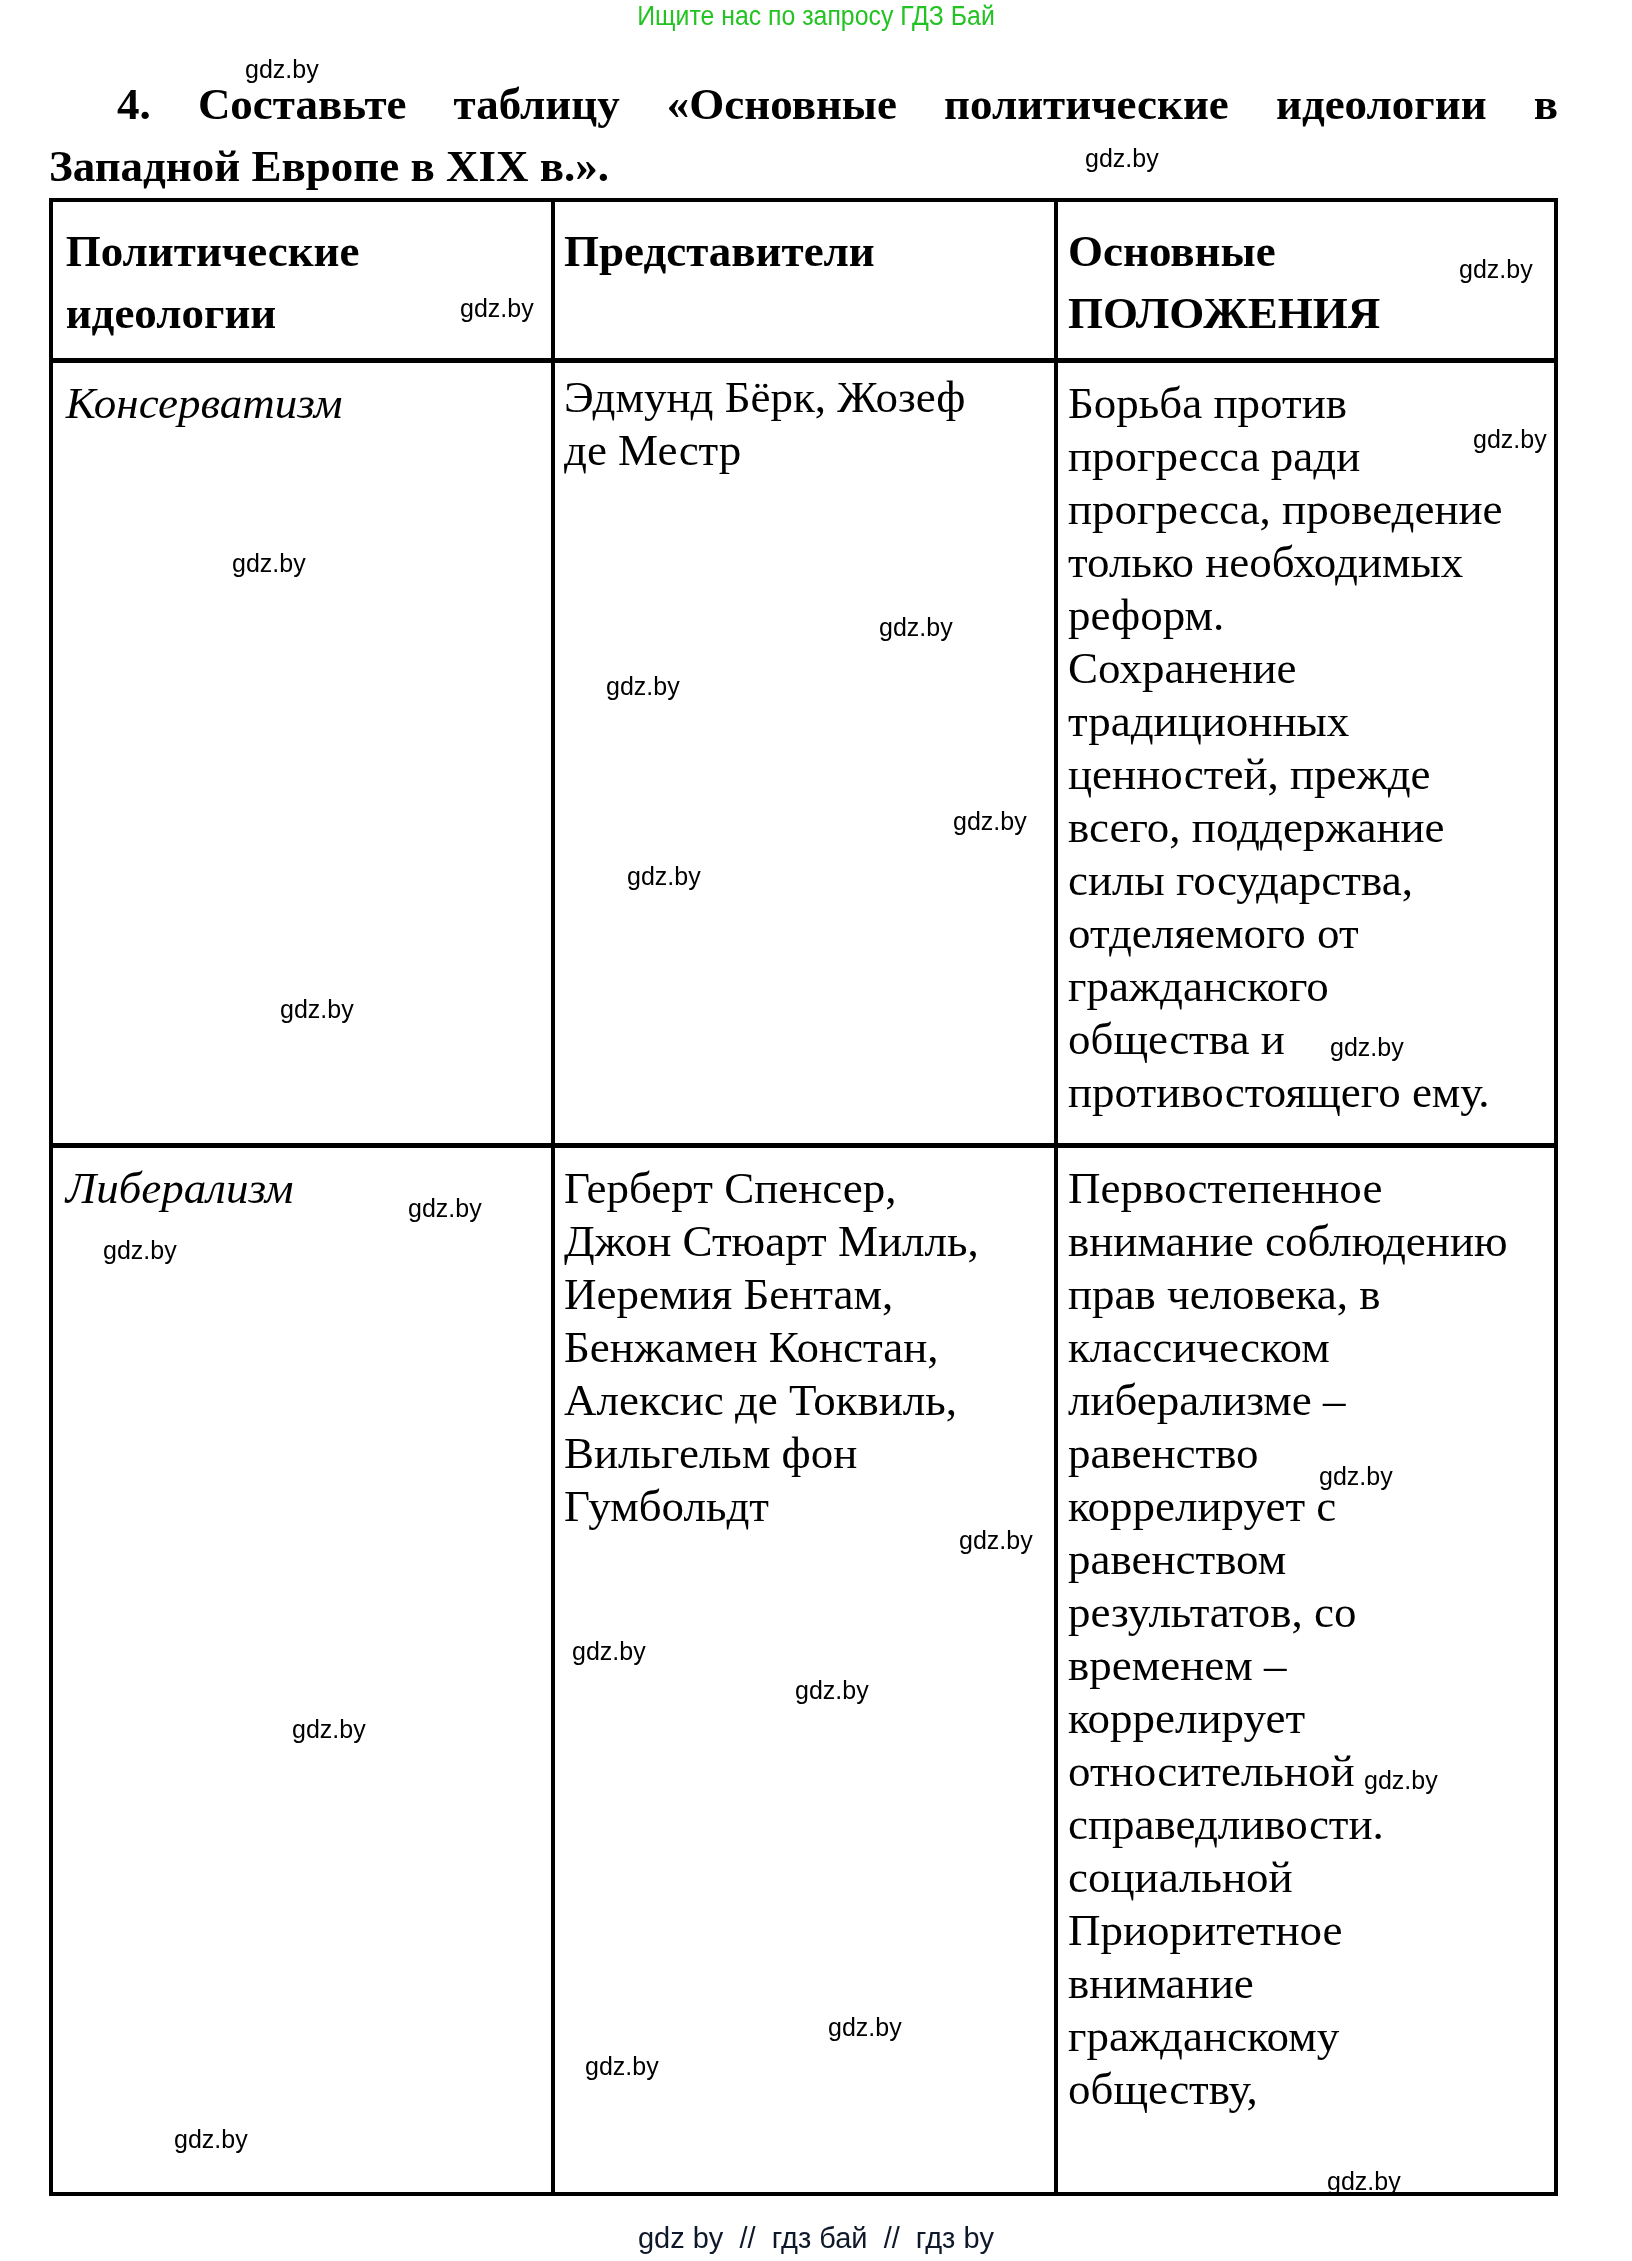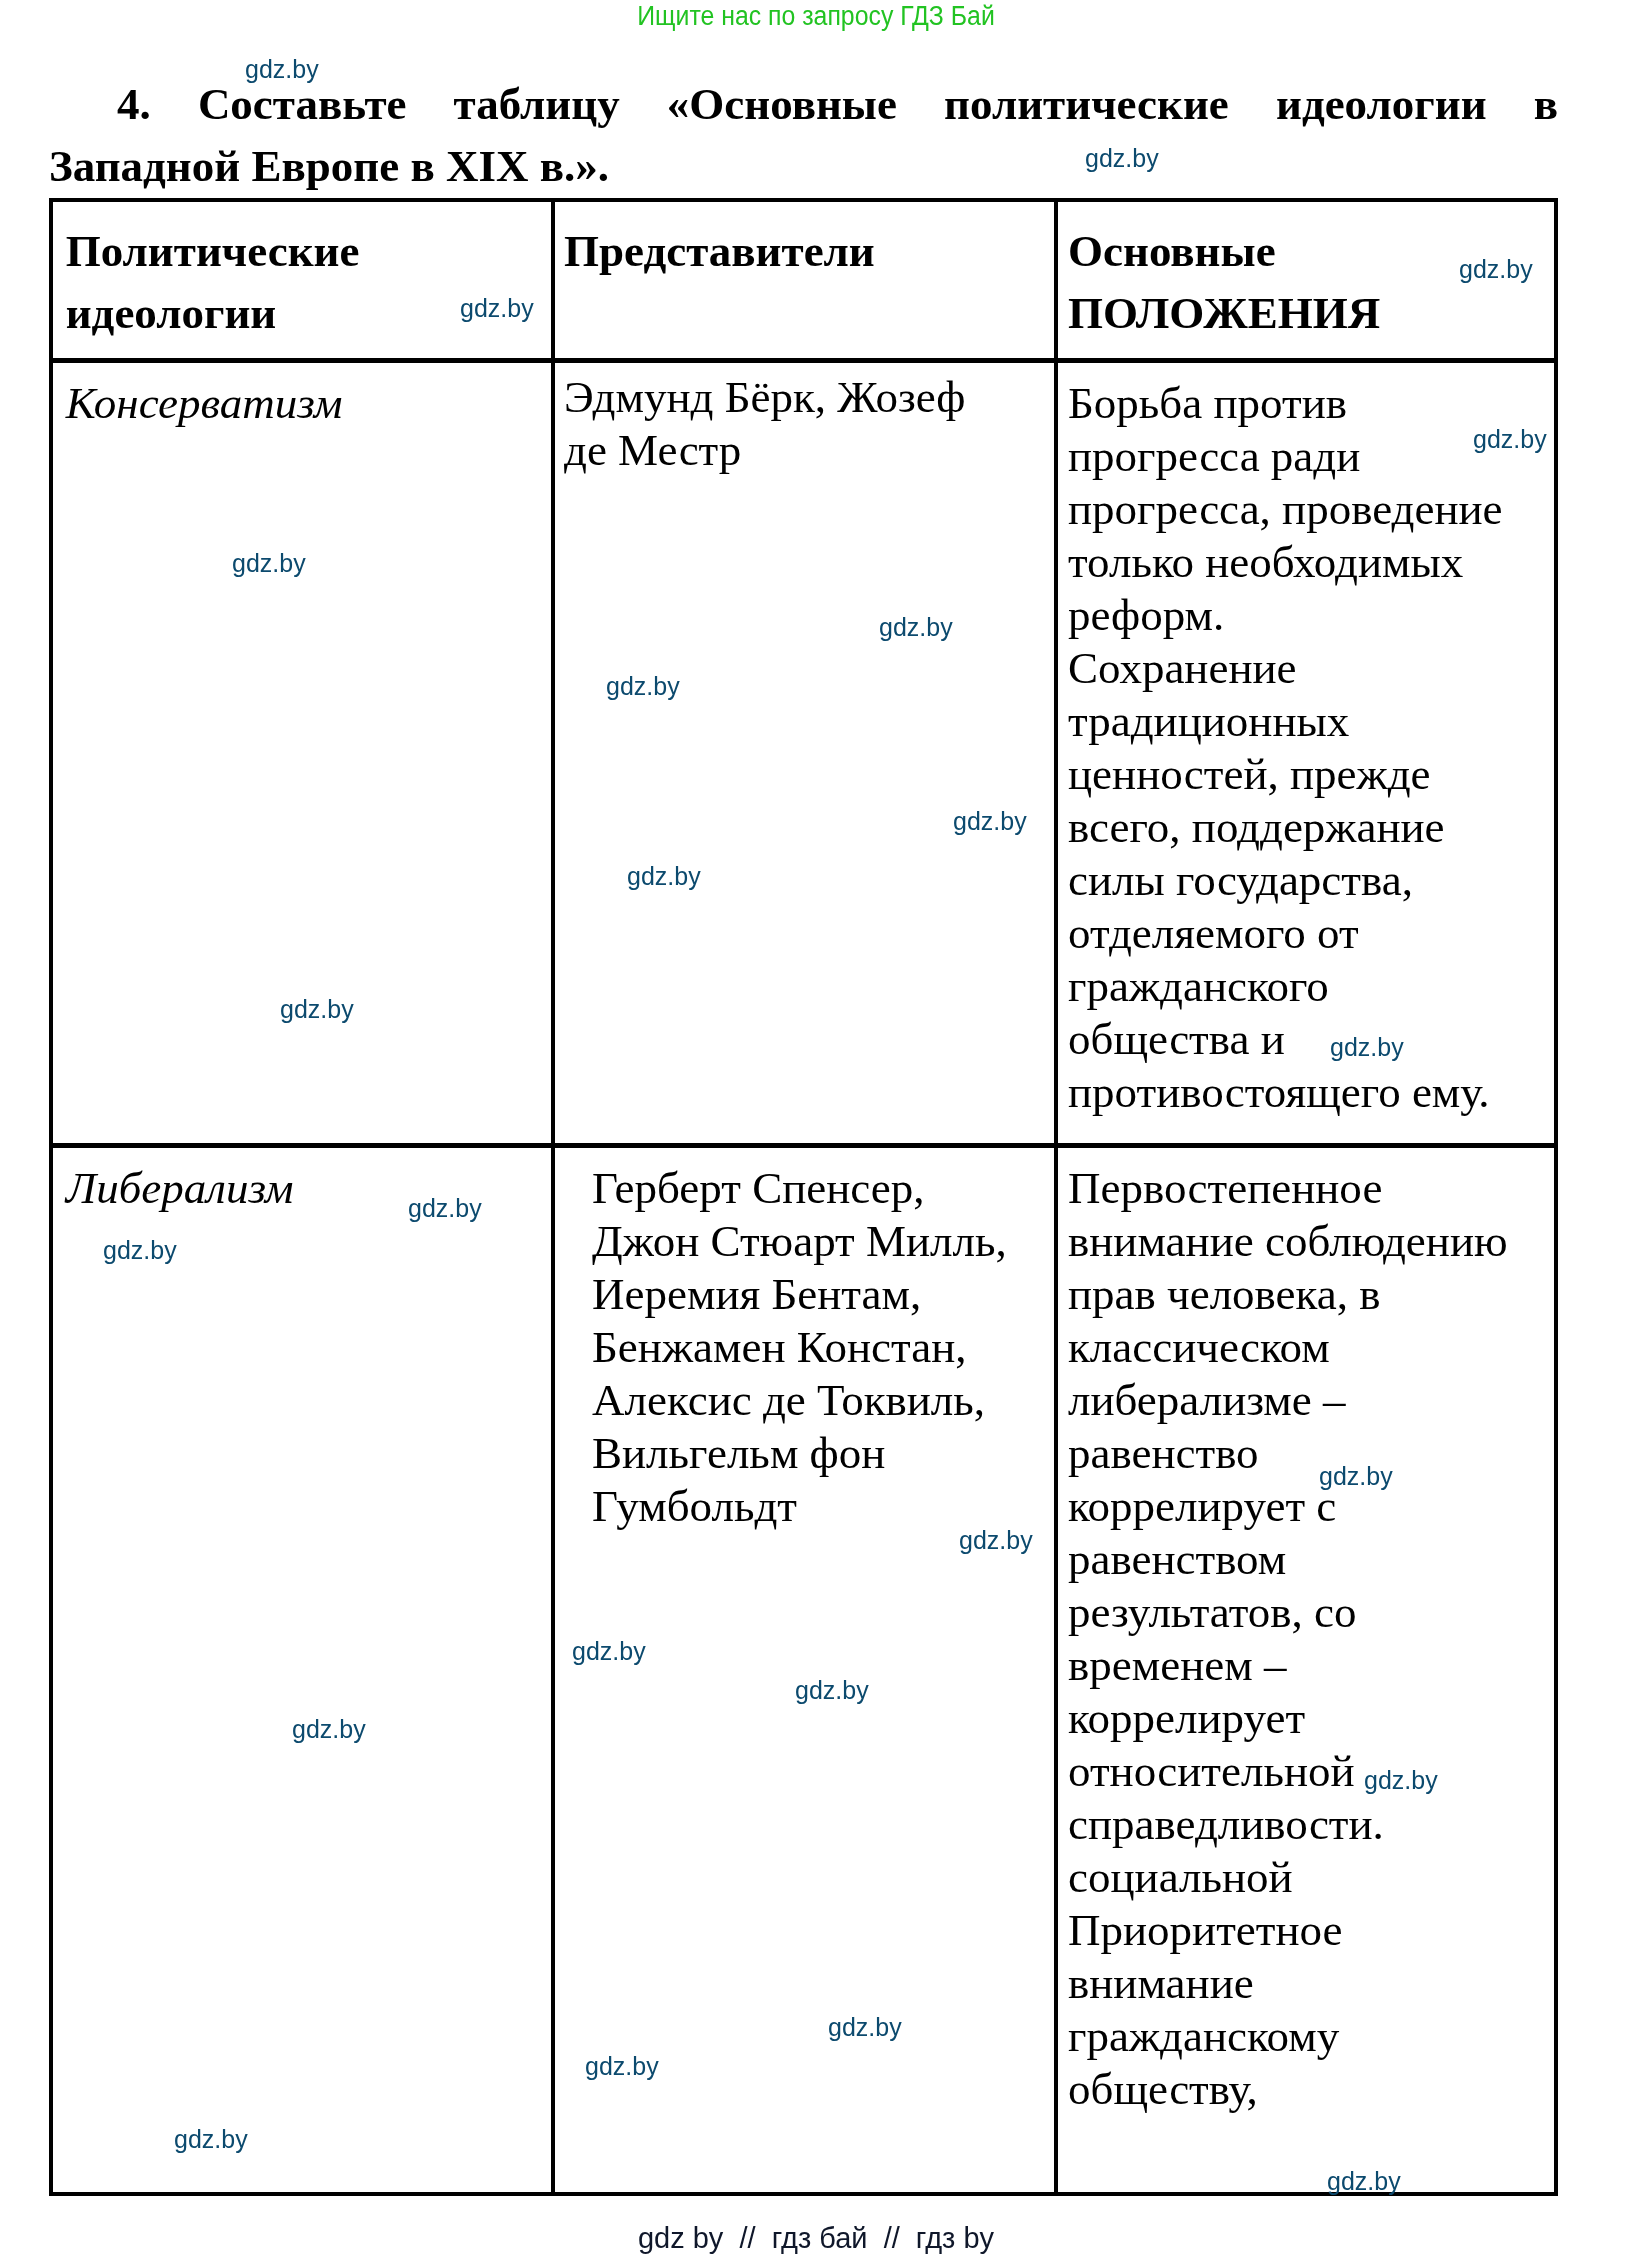--- a/index.html
+++ b/index.html
@@ -40,21 +40,21 @@
     position: absolute;
     font-size: 45px; line-height: 53px;
     box-sizing: border-box;
   }
   .hdr { font-weight: bold; font-size: 45px; line-height: 62px; }
   .ital { font-style: italic; }
   .wm {
     position: absolute;
     font-family: "Liberation Sans", "DejaVu Sans", sans-serif;
     font-size: 25px; line-height: 27px;
-    color: #0c4a6e;
+    color: #000000;
     white-space: nowrap;
   }
   .footer {
     position: absolute; left: 0; top: 2222px; width: 1632px;
     text-align: center;
     font-family: "Liberation Sans", "DejaVu Sans", sans-serif;
     font-size: 29px; line-height: 32px;
     color: #0f172a;
     white-space: pre;
   }
@@ -106,21 +106,21 @@
       <div>ценностей, прежде</div>
       <div>всего, поддержание</div>
       <div>силы государства,</div>
       <div>отделяемого от</div>
       <div>гражданского</div>
       <div>общества и</div>
       <div>противостоящего ему.</div>
     </div>
 
     <div class="cell ital" style="left:12.7px; top:960px; width:478px;">Либерализм</div>
-    <div class="cell" style="left:511px; top:960px; width:486px;margin-left:28px;">
+    <div class="cell" style="left:511px; top:960px; width:486px;">
       <div>Герберт Спенсер,</div>
       <div>Джон Стюарт Милль,</div>
       <div>Иеремия Бентам,</div>
       <div>Бенжамен Констан,</div>
       <div>Алексис де Токвиль,</div>
       <div>Вильгельм фон</div>
       <div>Гумбольдт</div>
     </div>
     <div class="cell" style="left:1015px; top:960px; width:486px;">
       <div>Первостепенное</div>

